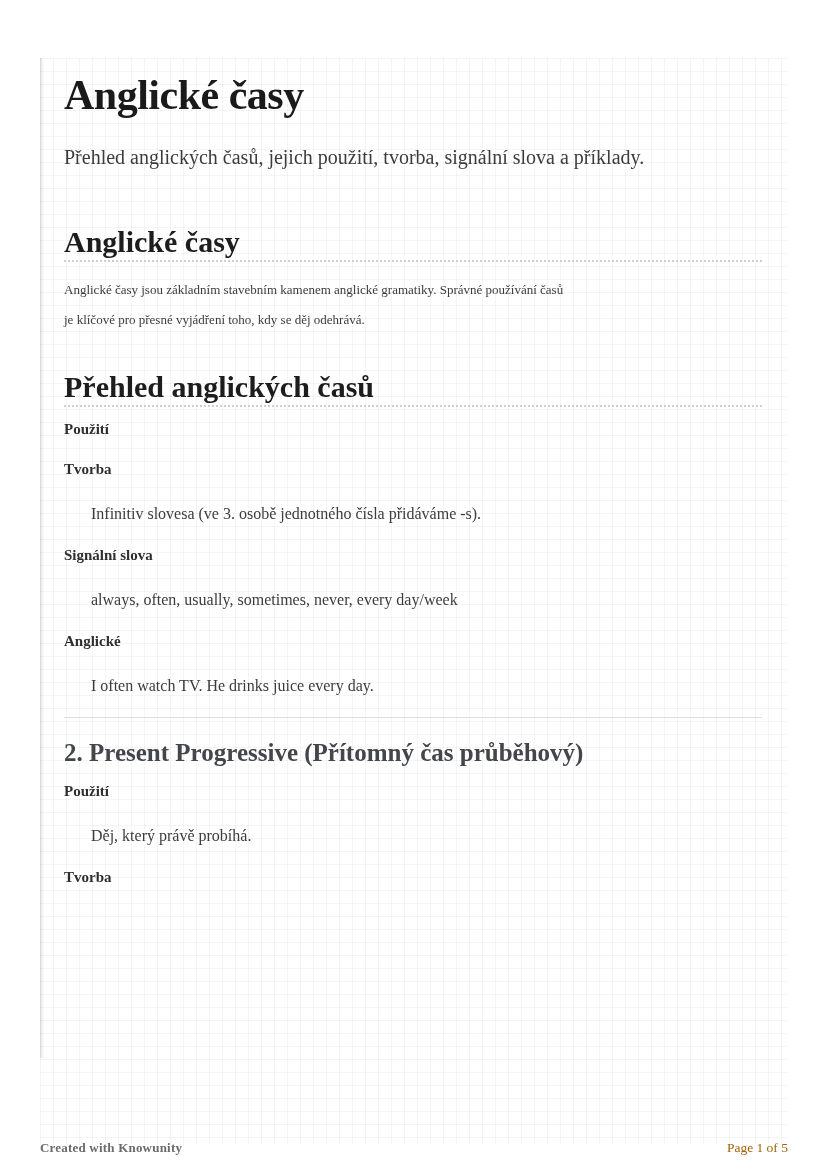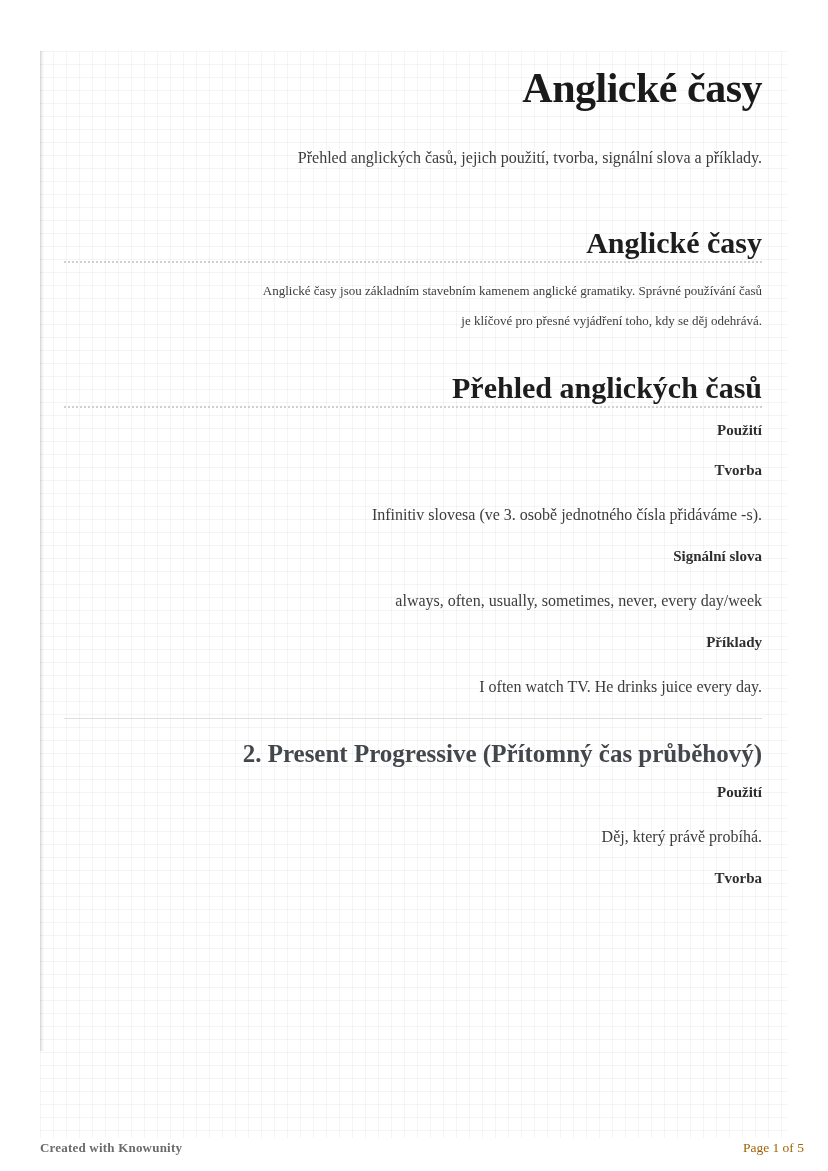--- a/index.html
+++ b/index.html
@@ -7,49 +7,48 @@
     width: 828px; height: 1171px;
     background: #ffffff;
     overflow: hidden;
     font-family: "Liberation Serif", serif;
   }
   .canvas { position: relative; width: 828px; height: 1171px; background: #fff; }
 
   
   .paper {
     position: absolute;
-    left: 40px; top: 51px;
+    left: 40px; top: 58px;
     width: 748px; height: 1087px;
     background-color: #ffffff;
     background-image:
       linear-gradient(to right, rgba(70,70,70,0.055) 1px, transparent 1px),
       linear-gradient(to bottom, rgba(70,70,70,0.055) 1px, transparent 1px);
     background-size: 13px 13px;
-    text-align: right;
   }
   .paper::before {
     content: "";
     position: absolute; left: 0; top: 0;
     width: 4px; height: 92%;
     background: linear-gradient(to right, rgba(0,0,0,0.12), rgba(0,0,0,0));
   }
   .content {
     position: relative;
     padding: 12px 26px 0 24px;
   }
 
   
   h1.doc-title {
     font-size: 42px; line-height: 50px;
     font-weight: bold; color: #1a1a1a;
     letter-spacing: -0.5px;
   }
   p.lead {
-    margin-top: 32px;
-    font-size: 16px; line-height: 26px;
+    margin-top: 24px;
+    font-size: 20px; line-height: 26px;
     color: #3c3c3c;
   }
   h2.section-heading {
     font-size: 30px; line-height: 36px;
     font-weight: bold; color: #1d1d1d;
     border-bottom: 2px dotted #cfcfcf;
   }
   h2.sh-1 { margin-top: 54px; }
   h2.sh-2 { margin-top: 34px; }
   p.section-paragraph {
@@ -78,21 +77,21 @@
   .divider {
     margin-top: 20px;
     border: none;
     border-top: 1px solid #dedede;
     height: 0;
   }
 
   
   .footer {
     position: absolute;
-    left: 40px; right: 24px; top: 1140px;
+    left: 40px; right: 40px; top: 1140px;
     display: flex; justify-content: space-between; align-items: baseline;
   }
   .footer-left {
     font-size: 13px; font-weight: bold; color: #6b6b6b;
     letter-spacing: 0.2px;
   }
   .footer-right {
     font-size: 13.5px; color: #a16207;
   }
 </style>
@@ -115,21 +114,21 @@
 
       <h2 class="section-heading sh-2">Přehled anglických časů</h2>
 
       <div id="tenses-container">
           <section>
             <div class="field-label first">Použití</div>
             <div class="field-label">Tvorba</div>
             <div class="field-value">Infinitiv slovesa (ve 3. osobě jednotného čísla přidáváme -s).</div>
             <div class="field-label">Signální slova</div>
             <div class="field-value">always, often, usually, sometimes, never, every day/week</div>
-            <div class="field-label">Příklady</div>
+            <div class="field-label">Anglické</div>
             <div class="field-value">I often watch TV. He drinks juice every day.</div>
           </section>
           <div class="divider"></div>
           <section>
             <h3 class="tense-heading">2. Present Progressive (Přítomný čas průběhový)</h3>
             <div class="field-label first">Použití</div>
             <div class="field-value">Děj, který právě probíhá.</div>
             <div class="field-label">Tvorba</div>
           </section>
         </div>

